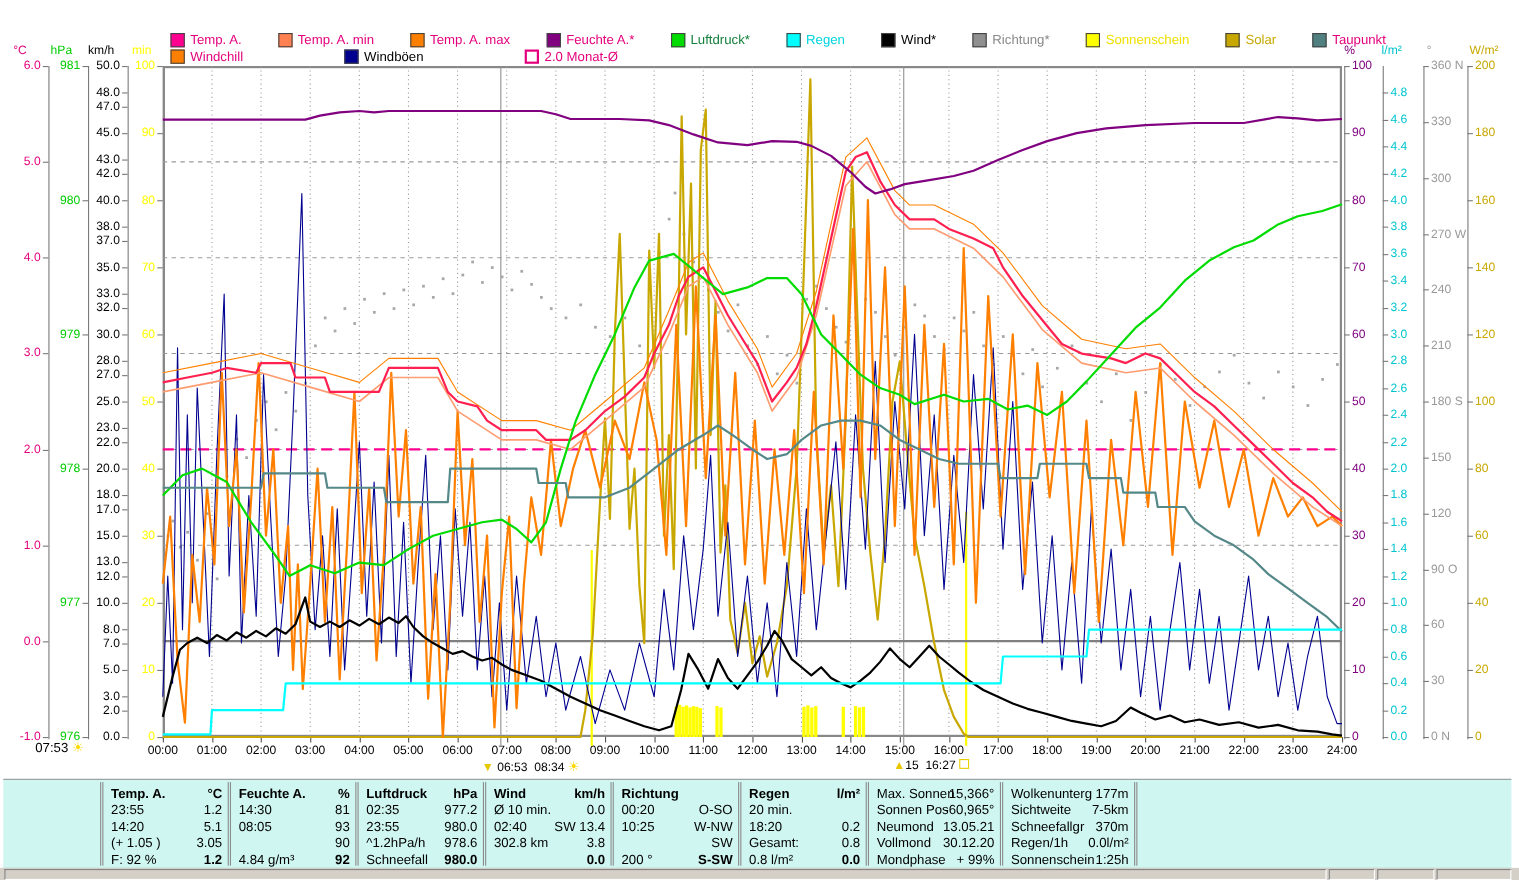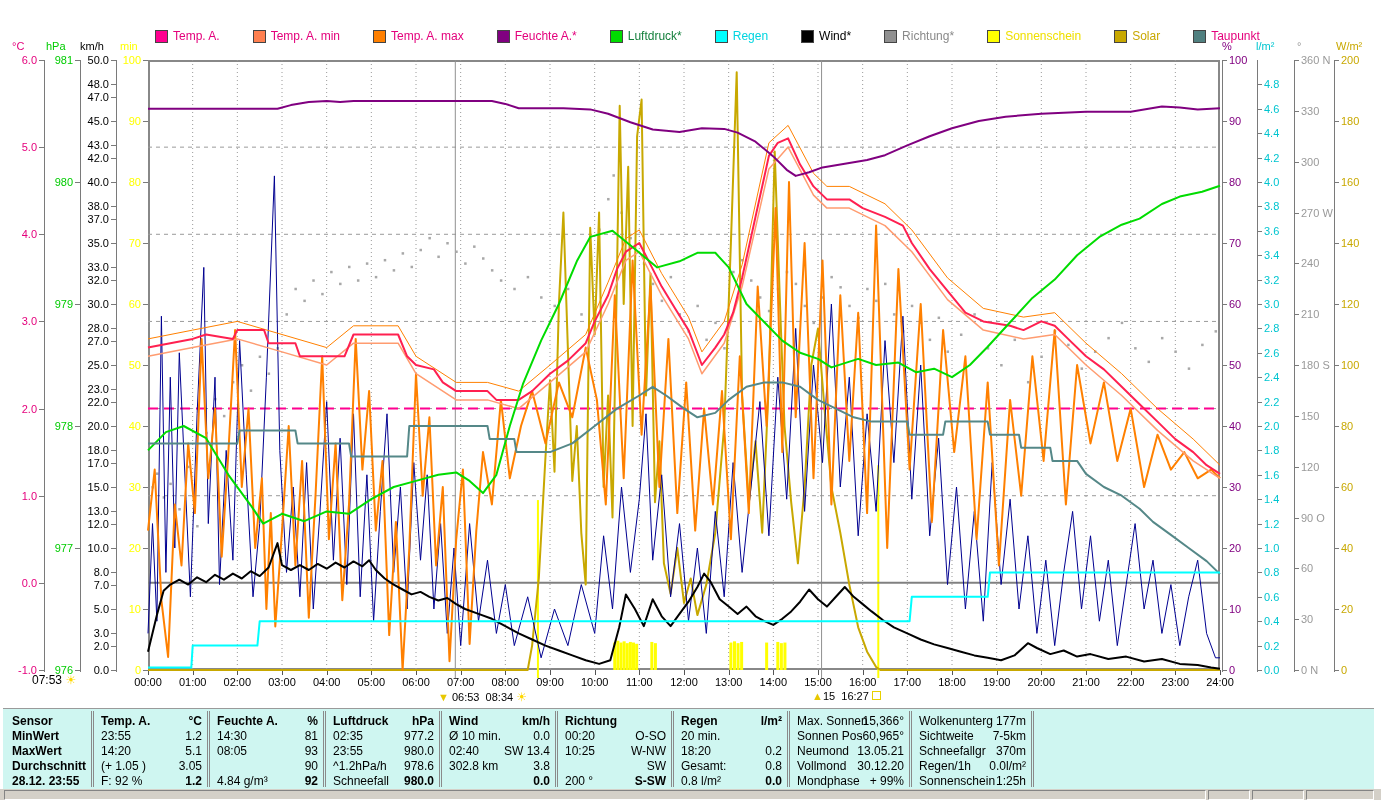--- a/index.html
+++ b/index.html
@@ -70,20 +70,34 @@
         <span class="sw" style="background: rgb(255, 255, 0);"></span>
         <span style="color: rgb(240, 224, 0);">Sonnenschein</span>
       </span>
       <span class="litem">
         <span class="sw" style="background: rgb(200, 168, 0);"></span>
         <span style="color: rgb(200, 168, 0);">Solar</span>
       </span>
       <span class="litem">
         <span class="sw" style="background: rgb(80, 128, 128);"></span>
         <span style="color: rgb(228, 0, 124);">Taupunkt</span>
+      </span>
+    </div>
+  <div class="abs legendrow" id="legend2">
+      <span class="litem">
+        <span class="sw" style="background: rgb(255, 128, 0);"></span>
+        <span style="color: rgb(228, 0, 124);">Windchill</span>
+      </span>
+      <span class="litem">
+        <span class="sw" style="background: rgb(0, 0, 144);"></span>
+        <span style="color: rgb(0, 0, 0);">Windböen</span>
+      </span>
+      <span class="litem">
+        <span class="sw" style="background: rgb(255, 255, 255); border: 2px solid rgb(228, 0, 124); width: 9px; height: 9px;"></span>
+        <span style="color: rgb(228, 0, 124);">2.0 Monat-Ø</span>
       </span>
     </div>
   <div class="abs" id="axes">
       <div class="abs axline" style="left: 44px;"></div>
       <div class="abs axhead" style="color: rgb(228, 0, 124); top: 40px; left: 12px;">°C</div>
       <div class="abs tick" style="top: 60px; width: 5px; left: 39px;"></div>
       <div class="abs tlab" style="color: rgb(228, 0, 124); top: 54px; width: 40px; text-align: right; left: -3px;">6.0</div>
       <div class="abs tick" style="top: 147.143px; width: 5px; left: 39px;"></div>
       <div class="abs tlab" style="color: rgb(228, 0, 124); top: 141.143px; width: 40px; text-align: right; left: -3px;">5.0</div>
       <div class="abs tick" style="top: 234.286px; width: 5px; left: 39px;"></div>
@@ -393,37 +407,20 @@
     <span>08:34</span>
     <span class="sun">☀</span>
   </div>
   <div class="abs ann" style="left:812px;top:690px;">
     <span style="color:#E8C800">▲</span><span>15</span>&nbsp;
     <span>16:27</span>
     <span class="osq"></span>
   </div>
 
   <div class="abs" id="table">
-      <div class="tcol" style="left: 2px; width: 86px; border-left: none;">
-        <div class="trow" style="top: 3px;">
-          <span class="tl b">Sensor</span>
-        </div>
-        <div class="trow" style="top: 18px;">
-          <span class="tl b">MinWert</span>
-        </div>
-        <div class="trow" style="top: 33px;">
-          <span class="tl b">MaxWert</span>
-        </div>
-        <div class="trow" style="top: 48px;">
-          <span class="tl b">Durchschnitt</span>
-        </div>
-        <div class="trow" style="top: 63px;">
-          <span class="tl b">28.12. 23:55</span>
-        </div>
-      </div>
       <div class="tcol" style="left: 88px; width: 113px;">
         <div class="trow" style="top: 3px;">
           <span class="tl b">Temp. A.</span>
         </div>
         <div class="trow" style="top: 3px;">
           <span class="tr b">°C</span>
         </div>
         <div class="trow" style="top: 18px;">
           <span class="tl">23:55</span>
         </div>

